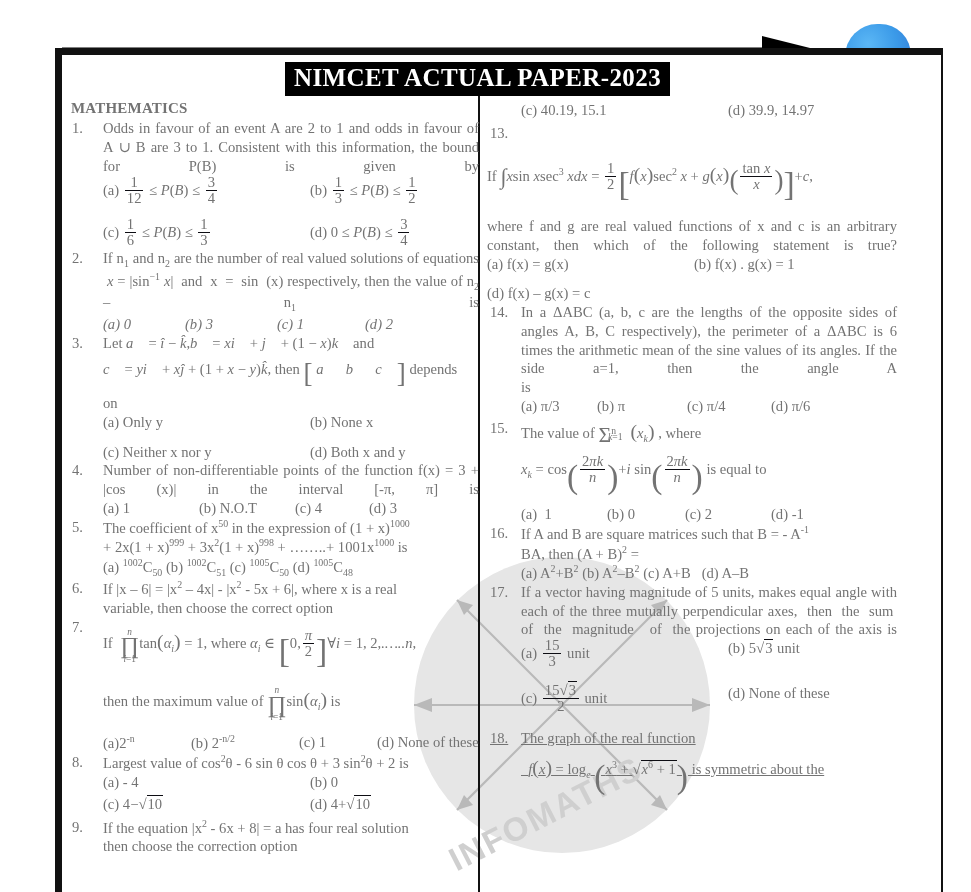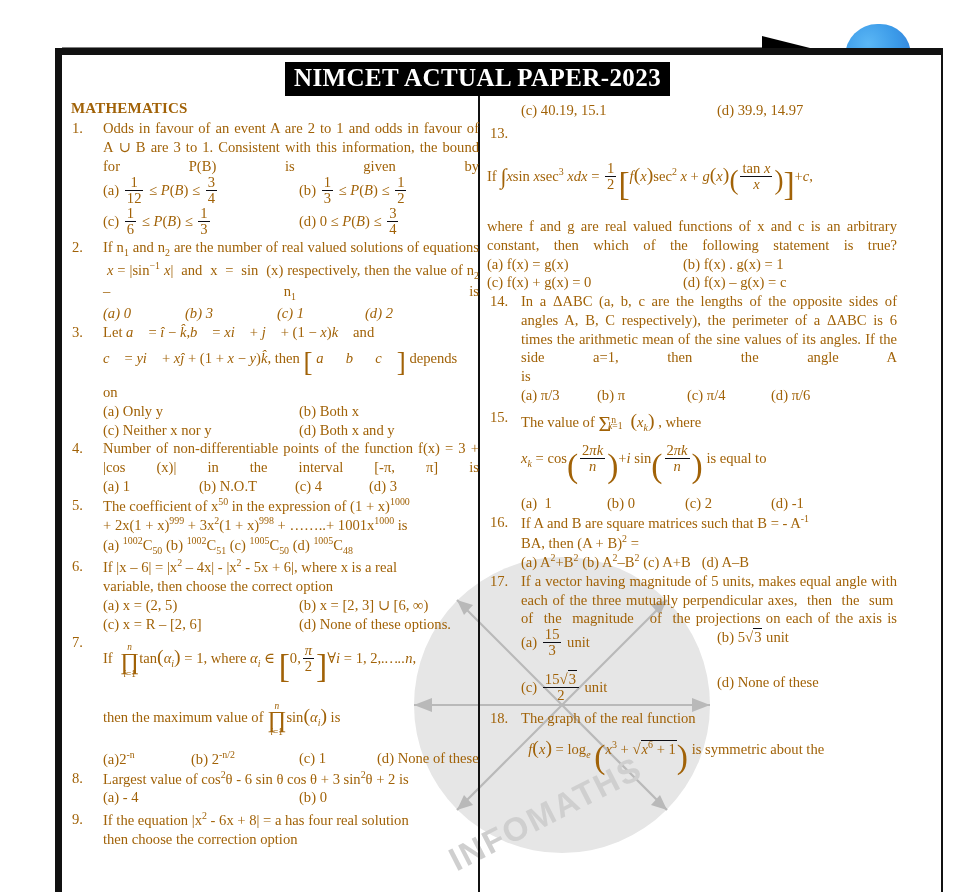--- a/index.html
+++ b/index.html
@@ -128,21 +128,21 @@
     left: 0; top: 0;
     width: 879px; height: 837px;
     z-index: 3;
   }
   .col {
     position: absolute;
     top: 44px;
     width: 410px;
     font-size: 14.6px;
     line-height: 1.285;
-    color: #a16207;
+    color: #737373;
   }
   .col-left  { left: 7px; }
   .col-right { left: 425px; top: 46px; }
   .divider {
     position: absolute;
     left: 416px; top: 34px;
     width: 2px; height: 803px;
     background: #111;
   }
   .hdr {
@@ -164,20 +164,21 @@
     text-align: left;
     padding-left: 3px;
   }
   .qbody { flex: 1 1 auto; }
   .just-full { text-align: justify; text-align-last: justify; }
 
   
   .opts2 {
     display: grid;
     grid-template-columns: 196px 1fr;
+    gap: 11px;
   }
   .opts4 {
     display: grid;
     grid-template-columns: 82px 92px 88px 1fr;
     font-style: italic;
   }
   .opts4b {
     display: grid;
     grid-template-columns: 80px 100px 70px 1fr;
     gap: 8px;
@@ -310,21 +311,21 @@
           </div>
 
           <div class="q">
             <div class="qnum">3.</div>
             <div class="qbody">
               <div>Let <span class="mi">a⃗</span> = <span class="mi">î</span> − <span class="mi">k̂</span>,<span class="mi">b⃗</span> = <span class="mi">xi⃗</span> + <span class="mi">j⃗</span> + (1 − <span class="mi">x</span>)<span class="mi">k⃗</span> and</div>
               <div class="mline"><span class="mi">c⃗</span> = <span class="mi">yi⃗</span> + <span class="mi">xĵ</span> + (1 + <span class="mi">x</span> − <span class="mi">y</span>)<span class="mi">k̂</span>, then <span class="brk">[</span><span class="mi">&nbsp;a⃗&nbsp;&nbsp;&nbsp;b⃗&nbsp;&nbsp;&nbsp;c⃗&nbsp;</span><span class="brk">]</span> depends</div>
               <div>on</div>
               <div class="opts2">
                 <div class="opt">(a) Only y</div>
-                <div class="opt">(b) Both x</div>
+                <div class="opt">(b) None x</div>
                 <div class="opt">(c) Neither x nor y</div>
                 <div class="opt">(d) Both x and y</div>
               </div>
             </div>
           </div>
 
           <div class="q">
             <div class="qnum">4.</div>
             <div class="qbody">
               <div class="just-full">Number of non-differentiable points of the function f(x) = 3 + |cos (x)| in the interval [-π, π] is</div>
@@ -349,26 +350,20 @@
                 <span class="opt">(d) <sup>1005</sup>C<sub>48</sub></span>
               </div>
             </div>
           </div>
 
           <div class="q">
             <div class="qnum">6.</div>
             <div class="qbody">
               <div>If |x – 6| = |x<sup>2</sup> – 4x| - |x<sup>2</sup> - 5x + 6|, where x is a real</div>
               <div>variable, then choose the correct option</div>
-              <div class="opts2">
-                <div class="opt">(a) x = (2, 5)</div>
-                <div class="opt">(b) x = [2, 3] ∪ [6, ∞)</div>
-                <div class="opt">(c) x = R – [2, 6]</div>
-                <div class="opt">(d) None of these options.</div>
-              </div>
             </div>
           </div>
 
           <div class="q">
             <div class="qnum">7.</div>
             <div class="qbody">
               <div class="mline" style="margin-top:9px;">If&nbsp; <span class="prodsym"><span class="top">n</span><span class="bigsym">∏</span><span class="lim"><span class="mi">i</span>=1</span></span>tan<span class="big">(</span><span class="mi">α<sub>i</sub></span><span class="big">)</span> = 1, where <span class="mi">α<sub>i</sub></span> ∈ <span class="brk2">[</span>0,<span class="frac"><span class="nu"><span class="mi">π</span></span><span class="de">2</span></span><span class="brk2">]</span>∀<span class="mi">i</span> = 1, 2,<span class="mi">.…..n</span>,</div>
               <div class="mline" style="margin-top:13px;">then the maximum value of <span class="prodsym"><span class="top">n</span><span class="bigsym">∏</span><span class="lim"><span class="mi">i</span>=1</span></span>sin<span class="big">(</span><span class="mi">α<sub>i</sub></span><span class="big">)</span> is</div>
               <div class="opts4b" style="margin-top:13px;">
                 <div class="opt">(a)2<sup>-n</sup></div>
@@ -380,20 +375,24 @@
           </div>
 
           <div class="q">
             <div class="qnum">8.</div>
             <div class="qbody">
               <div>Largest value of cos<sup>2</sup>θ - 6 sin θ cos θ + 3 sin<sup>2</sup>θ + 2 is</div>
               <div class="opts2">
                 <div class="opt">(a) - 4</div>
                 <div class="opt">(b) 0</div>
               </div>
+              <div class="opts2" style="margin-top:4px;">
+                <div class="opt">(c) 4−<span class="sq"><span class="rad">√</span><span class="body">10</span></span></div>
+                <div class="opt">(d) 4+<span class="sq"><span class="rad">√</span><span class="body">10</span></span></div>
+              </div>
             </div>
           </div>
 
           <div class="q" style="margin-top:3px;">
             <div class="qnum">9.</div>
             <div class="qbody">
               <div>If the equation |x<sup>2</sup> - 6x + 8| = a has four real solution</div>
               <div>then choose the correction option</div>
             </div>
           </div>
@@ -413,21 +412,20 @@
           </div>
 
           <div class="q" style="margin-top:4px;flex-direction:column;">
             <div class="qnum">13.</div>
             <div class="qbody">
               <div class="mline" style="margin-bottom:12px;">If <span class="intg">∫</span><span class="mi">x</span>sin <span class="mi">x</span>sec<sup>3</sup> <span class="mi">xdx</span> = <span class="frac"><span class="nu">1</span><span class="de">2</span></span><span class="brk2">[</span><span class="mi">f</span><span class="big">(</span><span class="mi">x</span><span class="big">)</span>sec<sup>2</sup> <span class="mi">x</span> + <span class="mi">g</span><span class="big">(</span><span class="mi">x</span><span class="big">)</span><span class="brk">(</span><span class="frac"><span class="nu">tan <span class="mi">x</span></span><span class="de"><span class="mi">x</span></span></span><span class="brk">)</span><span class="brk2">]</span>+<span class="mi">c</span>,</div>
               <div class="just-full">where f and g are real valued functions of x and c is an arbitrary constant, then which of the following statement is true?</div>
               <div class="opts2">
                 <div class="opt">(a) f(x) = g(x)</div>
                 <div class="opt">(b) f(x) . g(x) = 1</div>
-                <div class="opt">(c) f(x) + g(x) = 0</div>
                 <div class="opt">(d) f(x) – g(x) = c</div>
               </div>
             </div>
           </div>
 
           <div class="q">
             <div class="qnum">14.</div>
             <div class="qbody">
               <div class="just-full">In a ΔABC (a, b, c are the lengths of the opposite sides of angles A, B, C respectively), the perimeter of a ΔABC is 6 times the arithmetic mean of the sine values of its angles. If the side a=1, then the angle A</div>
               <div>is</div>
@@ -476,21 +474,21 @@
                 <div class="opt">(a) <span class="frac"><span class="nu">15</span><span class="de">3</span></span> unit</div>
                 <div class="opt">(b) 5<span class="sq"><span class="rad">√</span><span class="body">3</span></span> unit</div>
               </div>
               <div class="opts2" style="margin-top:13px;">
                 <div class="opt">(c) <span class="frac"><span class="nu">15<span class="sq"><span class="rad">√</span><span class="body">3</span></span></span><span class="de">2</span></span> unit</div>
                 <div class="opt">(d) None of these</div>
               </div>
             </div>
           </div>
 
-          <div class="q" style="margin-top:5px;">
+          <div class="q" style="margin-top:14px;text-decoration:underline;">
             <div class="qnum">18.</div>
             <div class="qbody">
               <div>The graph of the real function</div>
               <div class="mline" style="margin-top:7px;margin-bottom:7px;">&nbsp;&nbsp;<span class="mi">f</span><span class="big">(</span><span class="mi">x</span><span class="big">)</span> = log<sub><span class="mi">e</span></sub> <span class="brk2">(</span><span class="mi">x</span><sup>3</sup> + <span class="sq"><span class="rad">√</span><span class="body"><span class="mi">x</span><sup>6</sup> + 1</span></span><span class="brk2">)</span> is symmetric about the</div>
             </div>
           </div>
 
 
         </div>
       </div>

